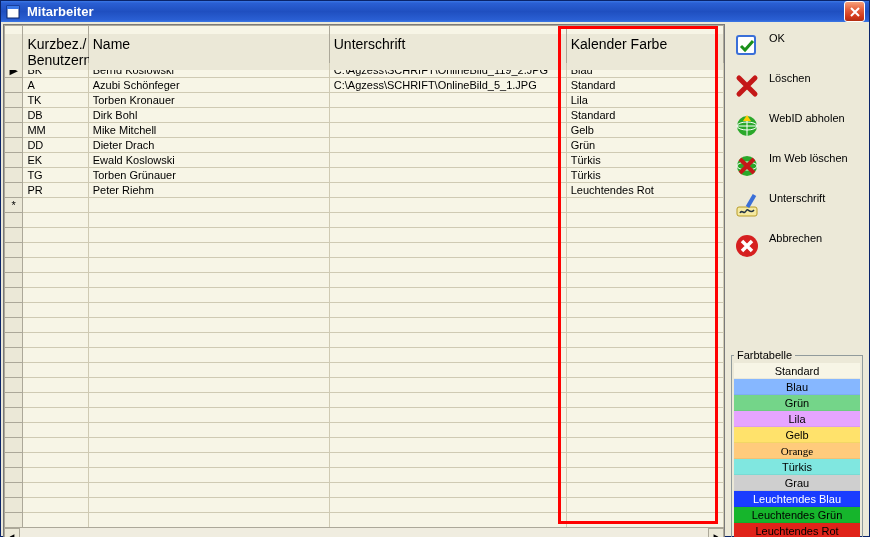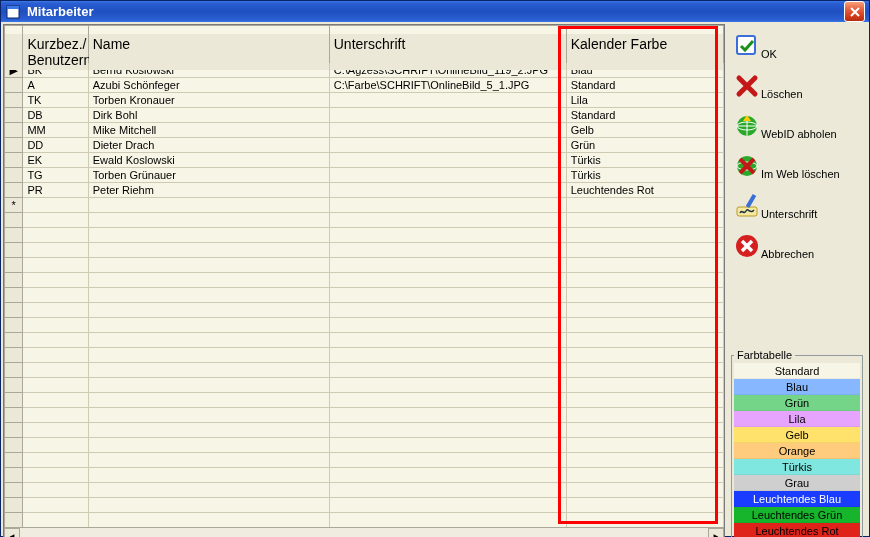--- a/index.html
+++ b/index.html
@@ -123,21 +123,22 @@
 
   .side {
     width: 138px;
     display: flex;
     flex-direction: column;
     gap: 2px;
     padding: 2px 2px 2px 0;
   }
   .action {
     display: flex;
-    align-items: flex-end;
+    align-items: flex-start;
+    gap: 8px;
     padding: 6px 2px 6px 4px;
     cursor: pointer;
     font-size: 11px;
     color: #000;
   }
   .action .aicon {
     width: 28px; height: 28px;
     display: flex; align-items: center; justify-content: center;
     flex-shrink: 0;
   }
@@ -202,21 +203,21 @@
               <td class="rowhead">▶</td>
               <td>BK</td>
               <td>Bernd Koslowski</td>
               <td>C:\Agzess\SCHRIFT\OnlineBild_119_2.JPG</td>
               <td>Blau</td>
             </tr>
             <tr>
               <td class="rowhead"></td>
               <td>A</td>
               <td>Azubi Schönfeger</td>
-              <td>C:\Farbe\SCHRIFT\OnlineBild_5_1.JPG</td>
+              <td>C:\Agzess\SCHRIFT\OnlineBild_5_1.JPG</td>
               <td>Standard</td>
             </tr>
             <tr>
               <td class="rowhead"></td>
               <td>TK</td>
               <td>Torben Kronauer</td>
               <td></td>
               <td>Lila</td>
             </tr>
             <tr>
@@ -493,21 +494,21 @@
           </div>
         </div>
       <fieldset class="farbtab">
         <legend>Farbtabelle</legend>
         <div id="colors">
             <div class="color-row" style="background: rgb(247, 245, 230); color: rgb(0, 0, 0);">Standard</div>
             <div class="color-row" style="background: rgb(134, 183, 255); color: rgb(0, 0, 0);">Blau</div>
             <div class="color-row" style="background: rgb(116, 213, 137); color: rgb(0, 0, 0);">Grün</div>
             <div class="color-row" style="background: rgb(230, 164, 255); color: rgb(0, 0, 0);">Lila</div>
             <div class="color-row" style="background: rgb(255, 226, 107); color: rgb(0, 0, 0);">Gelb</div>
-            <div class="color-row" style="background: rgb(255, 203, 124); color: rgb(0, 0, 0);">Orange</div>
+            <div class="color-row" style="background: rgb(255, 203, 124); color: rgb(0, 0, 0); font-family: Liberation Serif, serif;">Orange</div>
             <div class="color-row" style="background: rgb(128, 231, 224); color: rgb(0, 0, 0);">Türkis</div>
             <div class="color-row" style="background: rgb(207, 207, 207); color: rgb(0, 0, 0); text-align: center;">Grau</div>
             <div class="color-row" style="background: rgb(26, 60, 255); color: rgb(255, 255, 255);">Leuchtendes Blau</div>
             <div class="color-row" style="background: rgb(22, 181, 44); color: rgb(0, 0, 0);">Leuchtendes Grün</div>
             <div class="color-row" style="background: rgb(224, 35, 26); color: rgb(0, 0, 0);">Leuchtendes Rot</div>
           </div>
       </fieldset>
     </div>
 
   </div>

